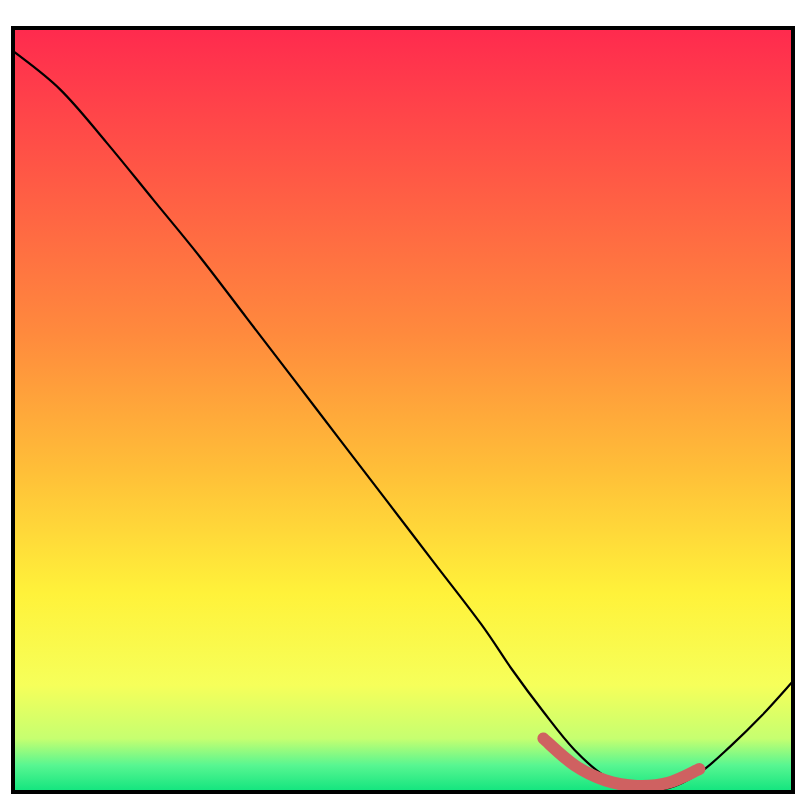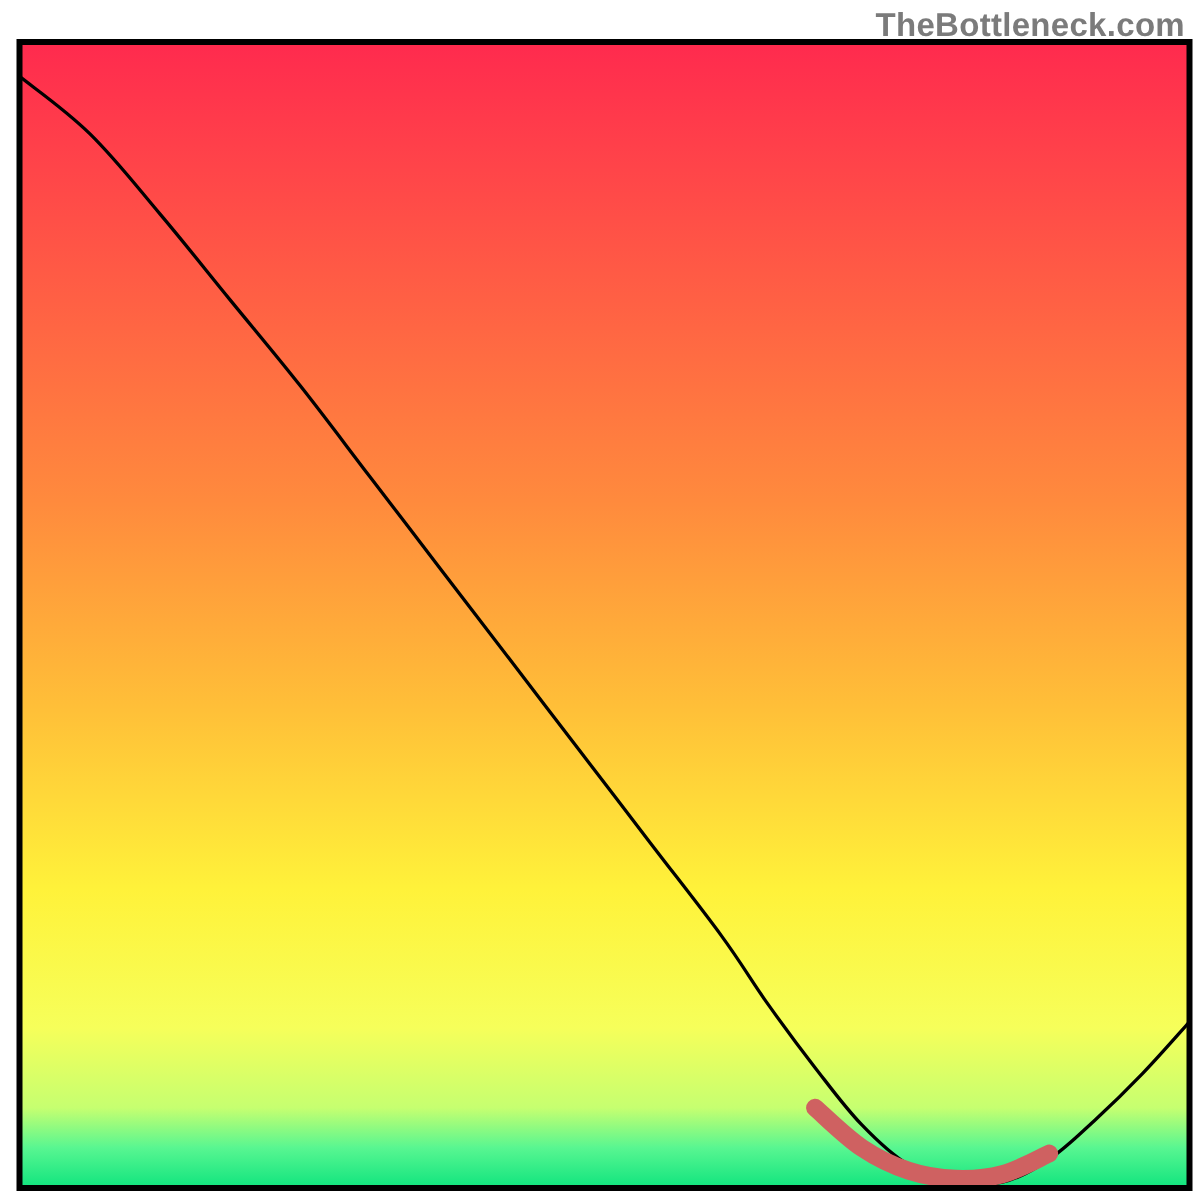--- a/index.html
+++ b/index.html
@@ -32,21 +32,20 @@
     left: 0;
     width: 800px;
     height: 800px;
   }
 </style>
 </head>
 <body>
 
 <div class="stage">
 
-  <div class="attribution">TheBottleneck.com</div>
 
   <svg class="plot" viewBox="0 0 800 800" preserveAspectRatio="none">
     <defs>
       <linearGradient id="bgGrad" x1="0" y1="0" x2="0" y2="1">
           <stop offset="0%" stop-color="#ff2a4e"></stop>
           <stop offset="20%" stop-color="#ff5a45"></stop>
           <stop offset="40%" stop-color="#ff8a3d"></stop>
           <stop offset="57.99999999999999%" stop-color="#ffbf38"></stop>
           <stop offset="74%" stop-color="#fff23a"></stop>
           <stop offset="86%" stop-color="#f6ff5a"></stop>

